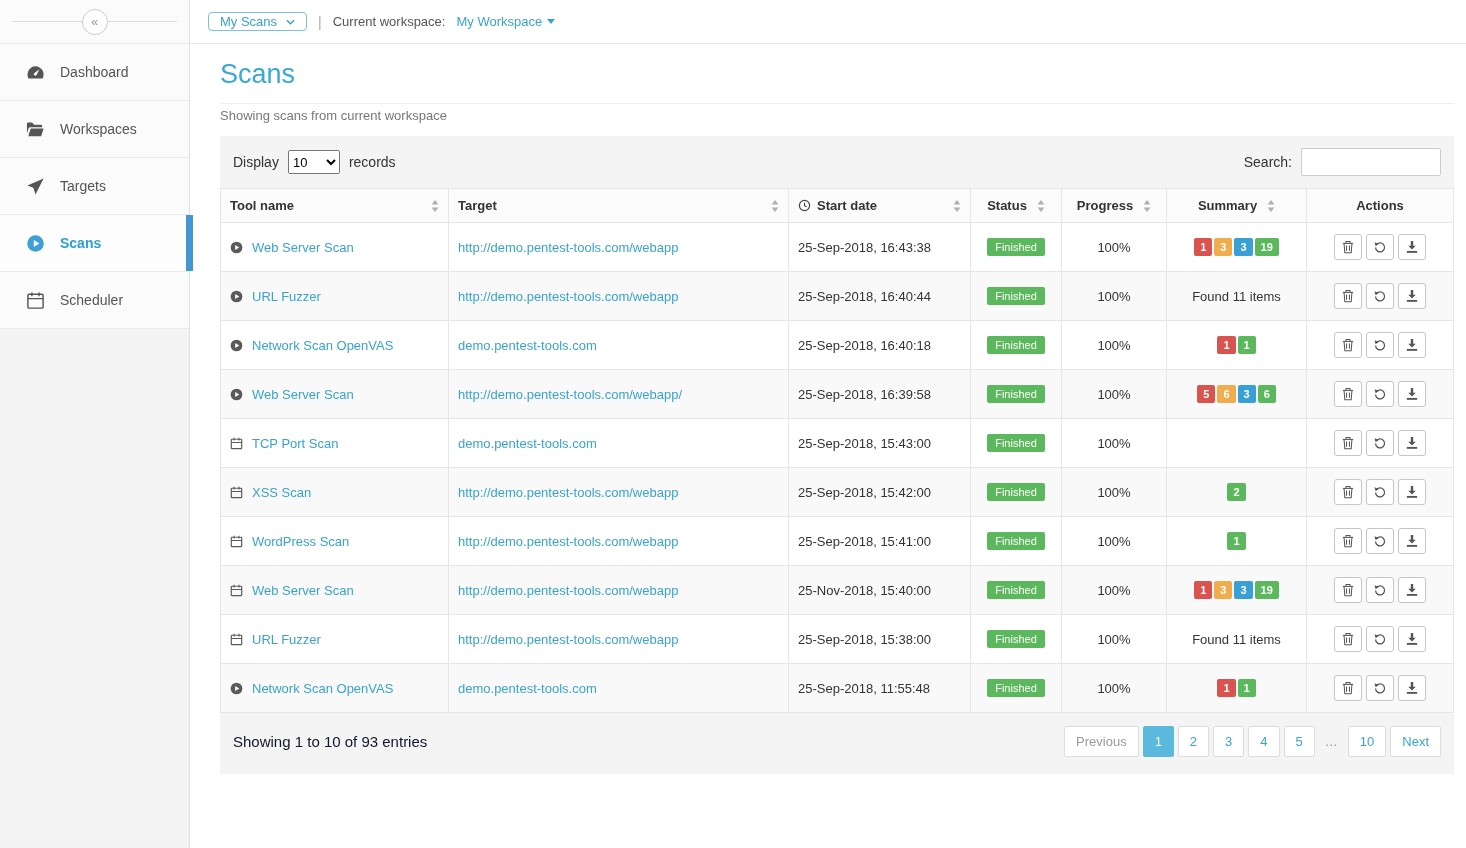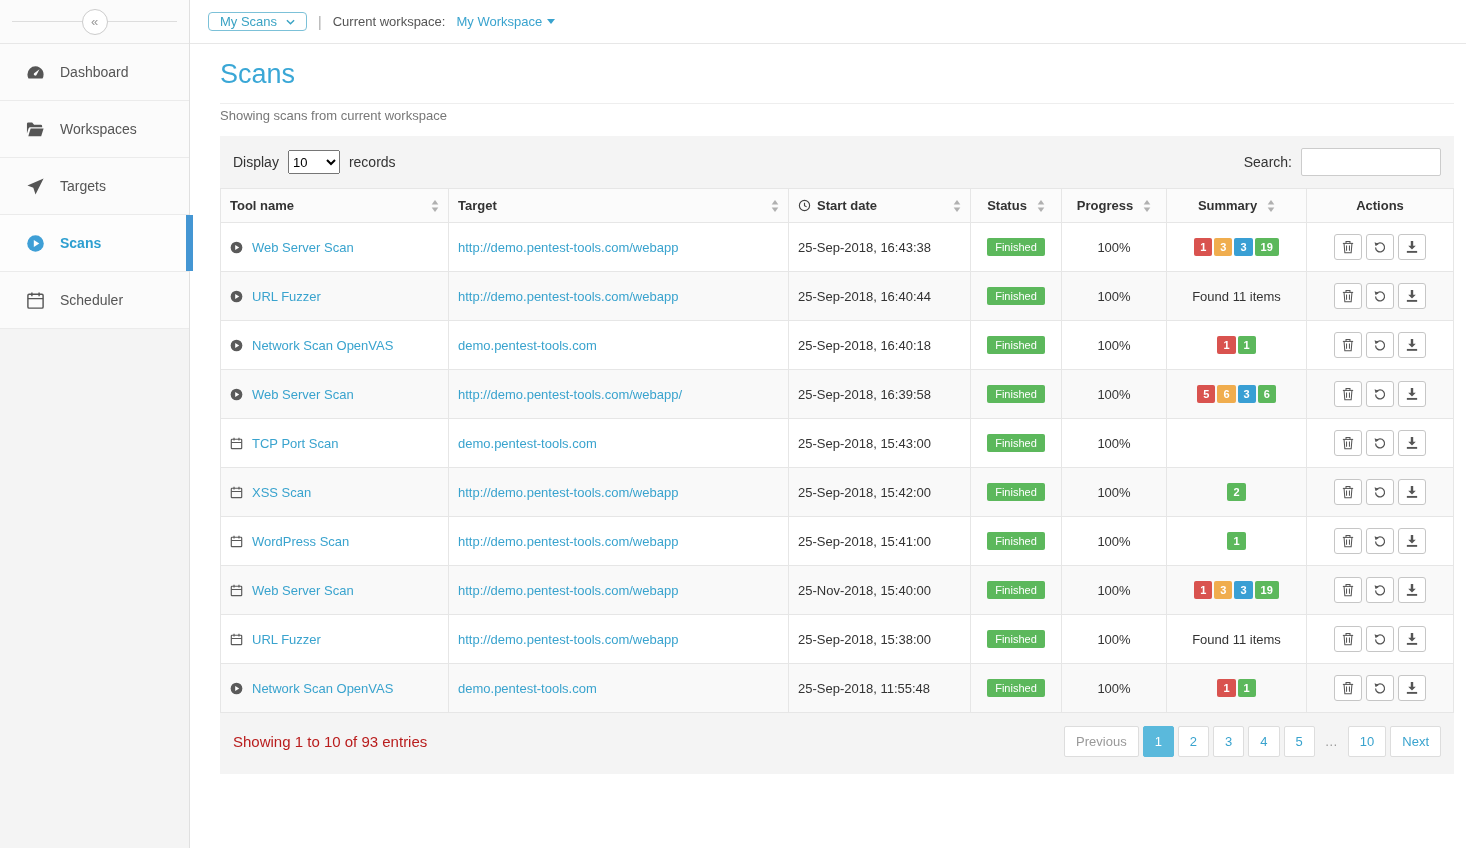--- a/index.html
+++ b/index.html
@@ -66,21 +66,21 @@
   .status-badge{display:inline-block;background:#5cb85c;color:#fff;font-size:11px;padding:3px 8px;border-radius:2px}
   .sum-badge{display:inline-block;min-width:13px;padding:3px 6px;font-size:11px;font-weight:bold;color:#fff;border-radius:2px;margin:0 1px;text-align:center}
   .badge-red{background:#d9534f}.badge-orange{background:#f0ad4e}.badge-blue{background:#399fd4}.badge-green{background:#5cb85c}
   .sum-text{font-size:13px;color:#333}
   .action-btn{width:28px;height:26px;border:1px solid #c6c6c6;background:#fff;border-radius:3px;margin:0 2px;padding:0;
     display:inline-flex;align-items:center;justify-content:center;cursor:pointer;vertical-align:middle}
   .action-btn svg{width:12px;height:14px}
 
   
   .panel-footer{display:flex;justify-content:space-between;align-items:center;padding:13px 13px 17px}
-  .showing-text{font-size:15px;color:#b91c1c}
+  .showing-text{font-size:15px;color:#0f172a}
   .pagination{display:flex;gap:4px;align-items:center}
   .page-btn{min-width:31px;height:31px;padding:0 11px;border:1px solid #ddd;background:#fff;color:#39a3ce;font-size:13px;
     cursor:pointer;border-radius:2px;font-family:inherit}
   .page-btn.prev{color:#999}
   .page-btn.active{background:#5ab9dc;border-color:#5ab9dc;color:#fff}
   .page-ellipsis{color:#999;padding:0 6px;font-size:13px}
 </style>
 </head>
 <body>
 

